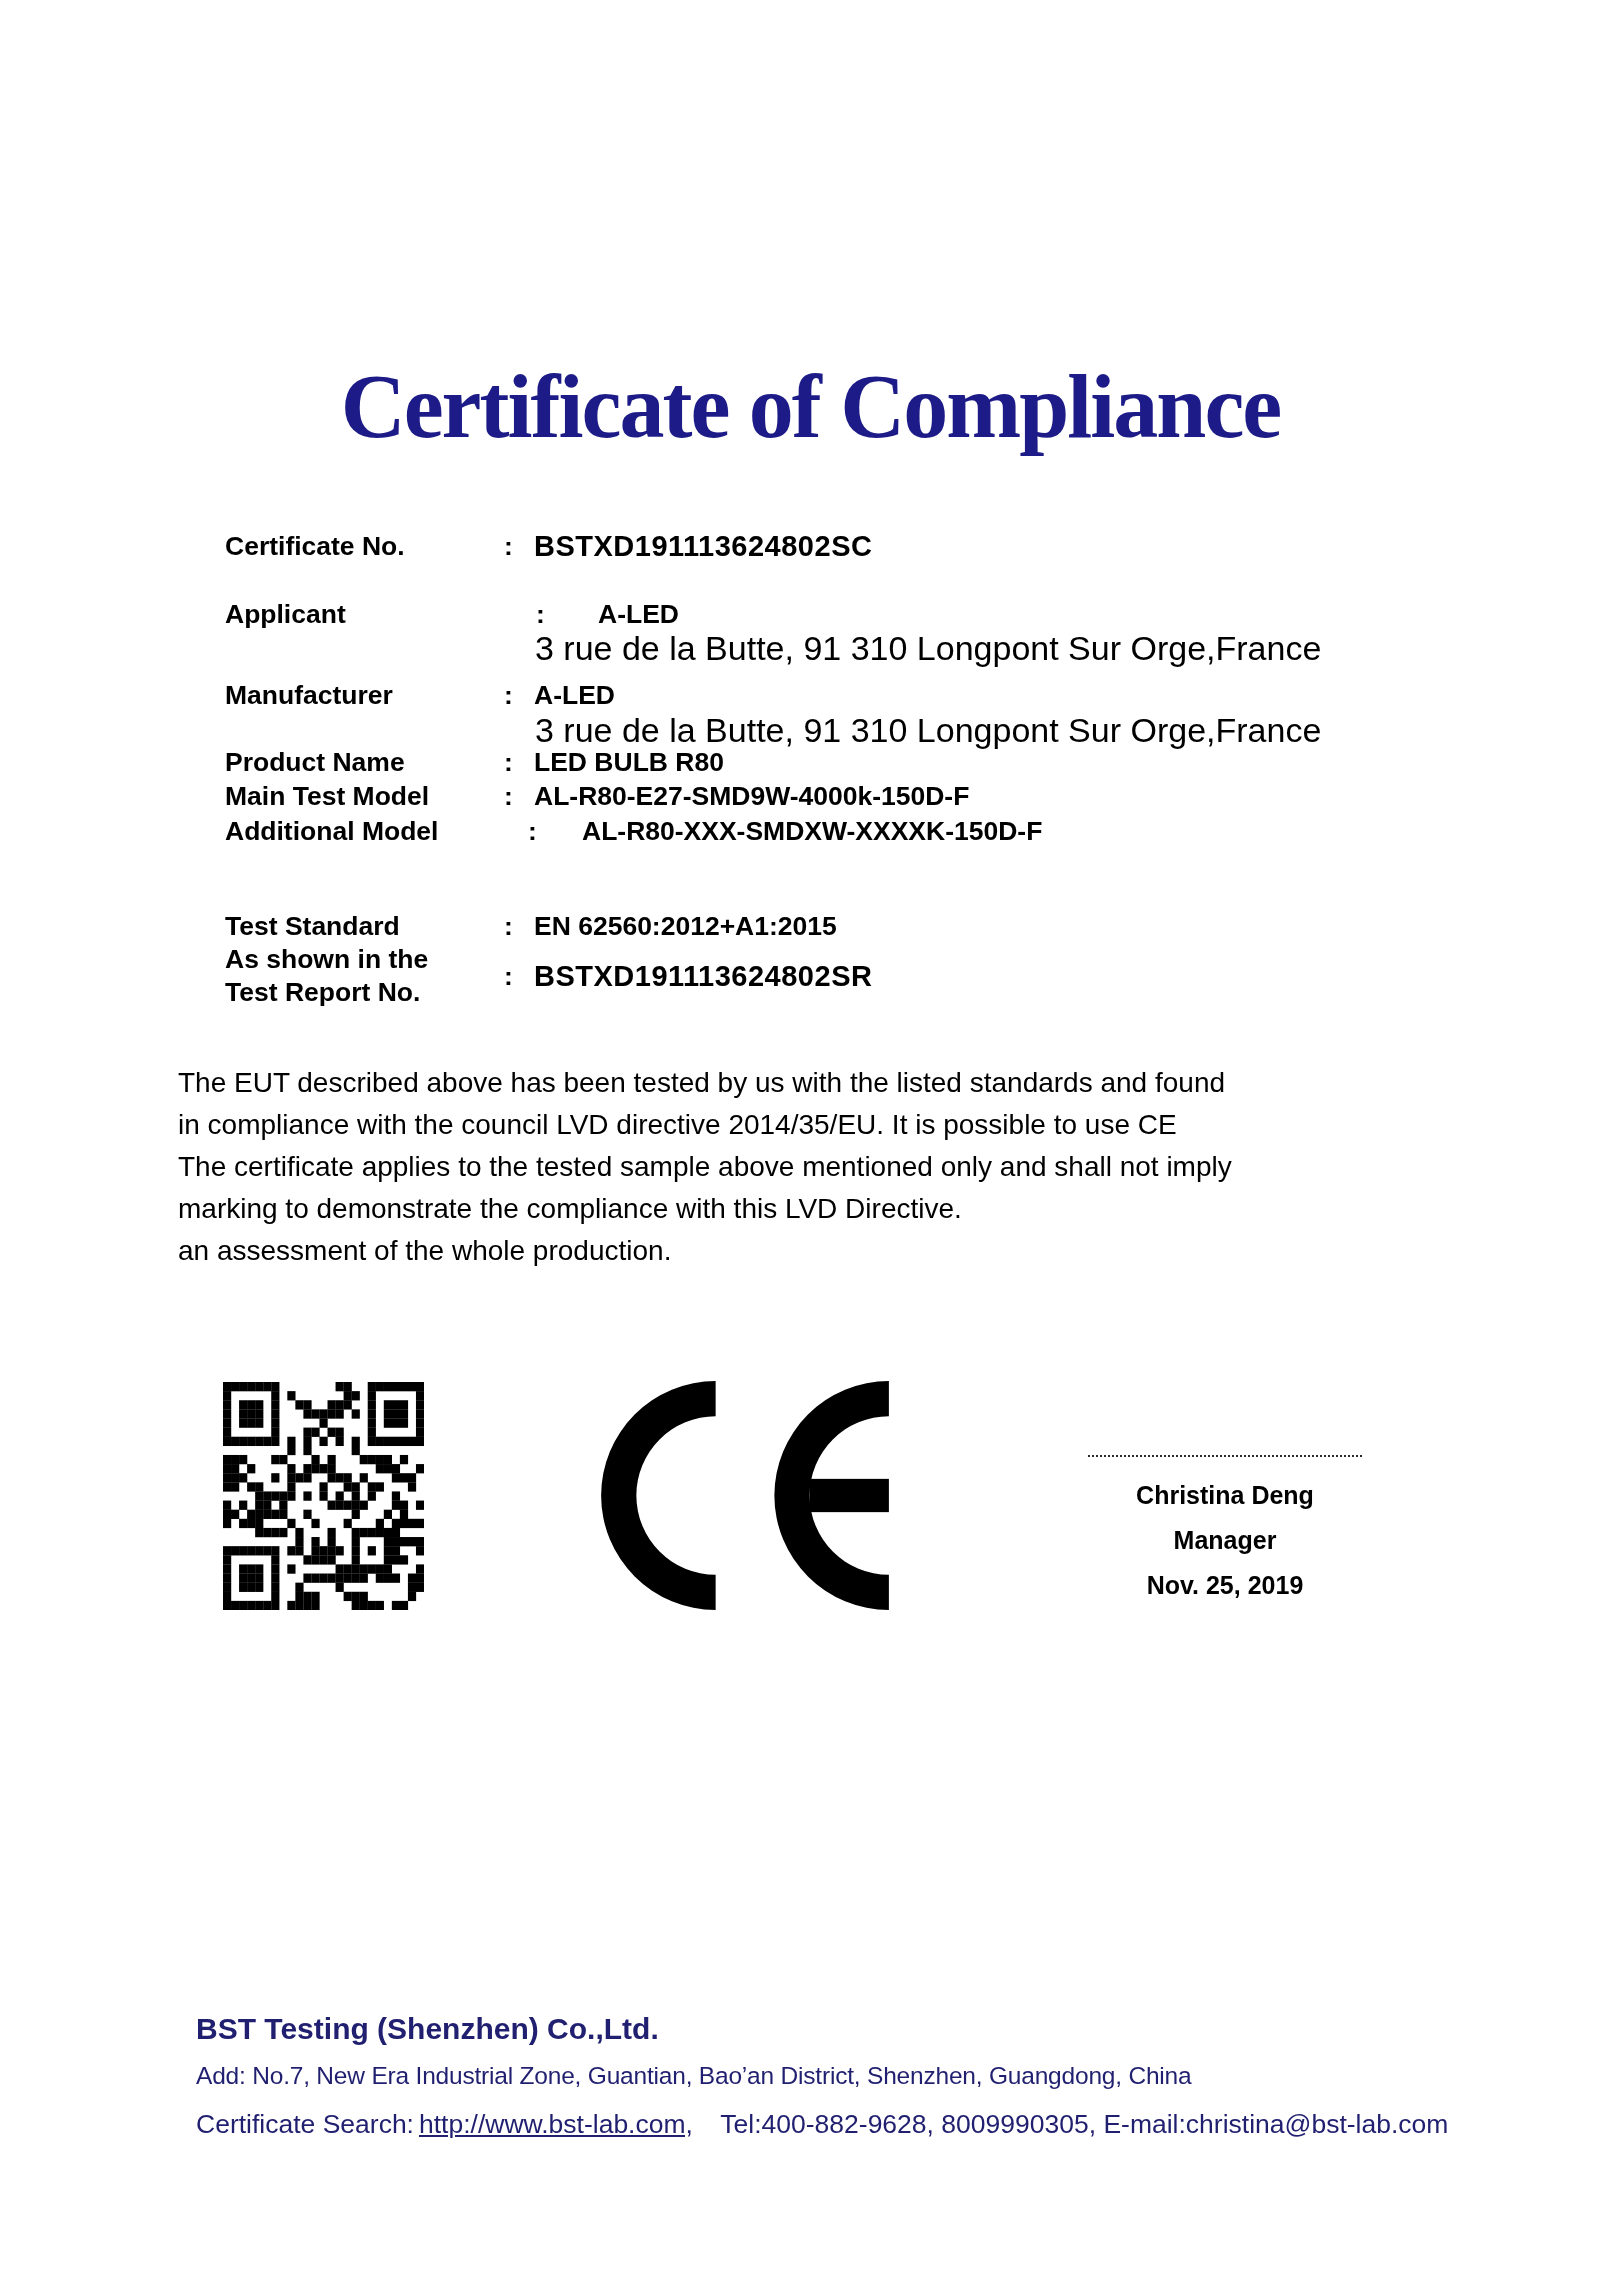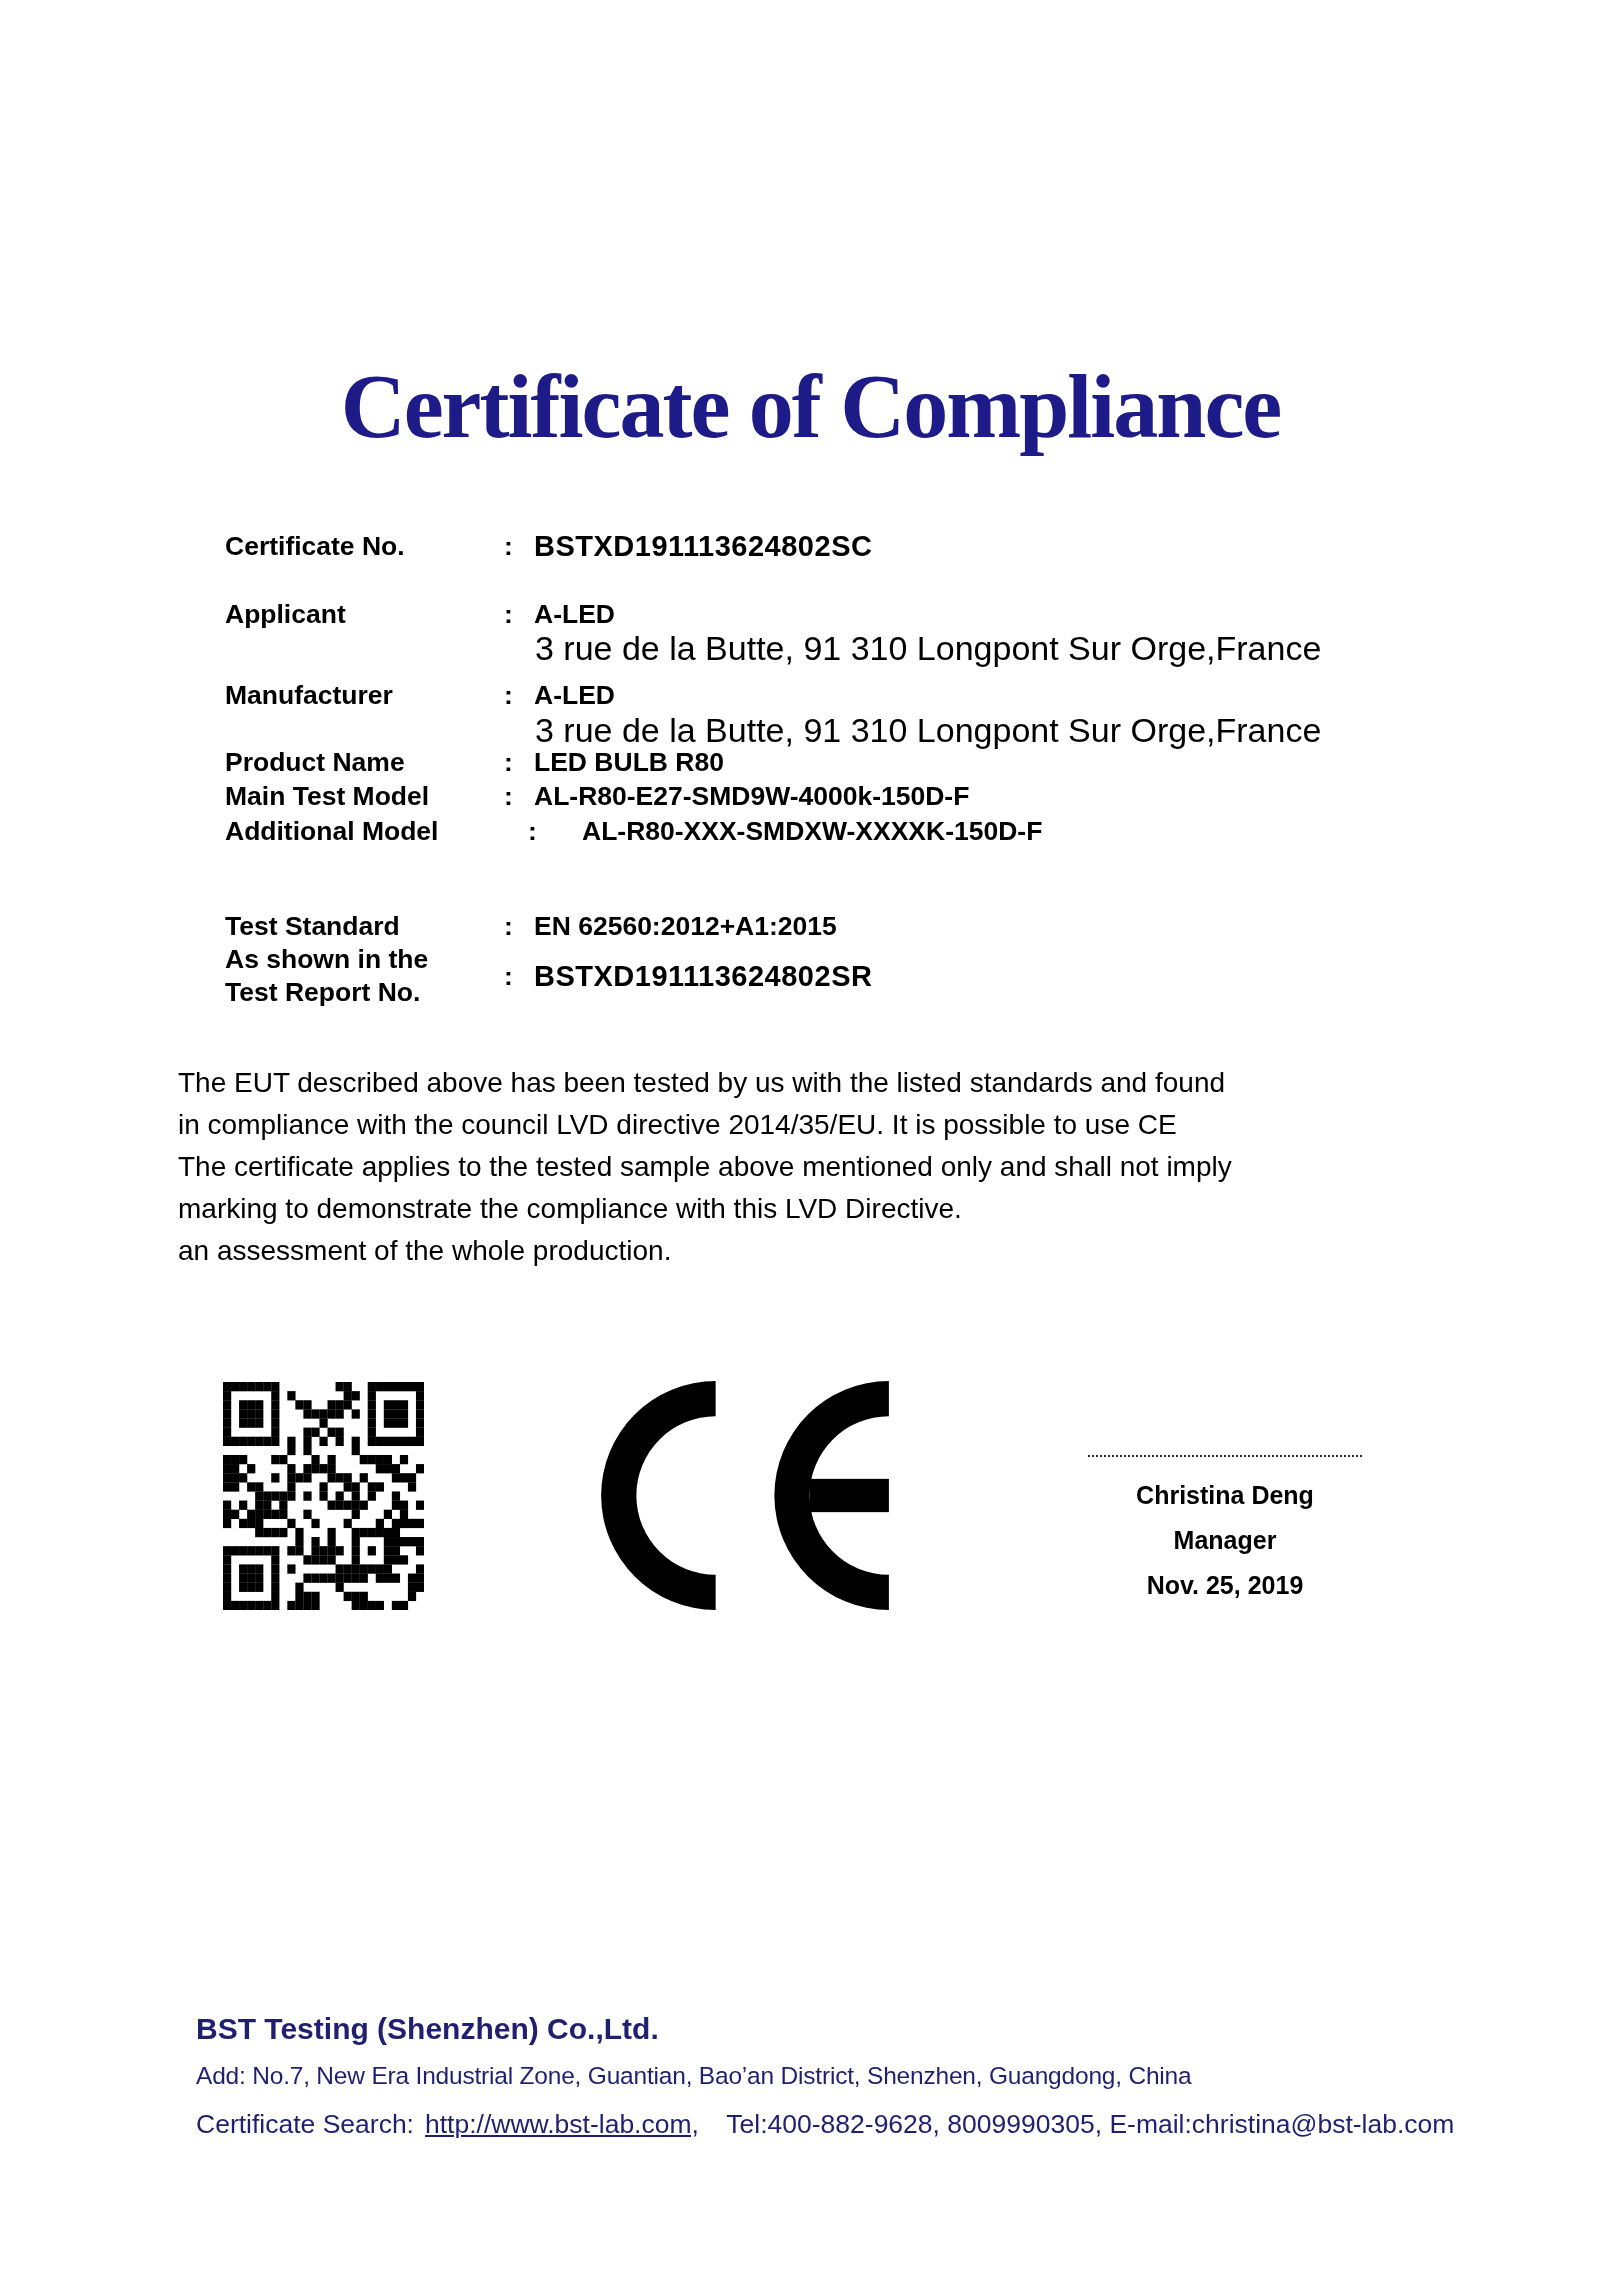--- a/index.html
+++ b/index.html
@@ -66,37 +66,37 @@
   }
   .sig-text{font-weight:bold;font-size:25px;line-height:45px;}
   
   .footer{
     position:absolute;left:196px;top:2012px;width:1274px;
     color:var(--navy-footer);
   }
   .footer .company{font-weight:bold;font-size:30px;line-height:33px;margin-bottom:16.7px;}
   .footer .addr{font-size:24.5px;line-height:27.4px;letter-spacing:-0.2px;margin-bottom:20.6px;}
   .footer .search-line{font-size:26.5px;line-height:29px;white-space:nowrap;}
-  .footer .search-label{margin-right:11px;}
+  .footer .search-label{margin-right:5px;}
   .footer .search-url{text-decoration:underline;margin-right:27.4px;cursor:pointer;}
 </style>
 </head>
 <body>
 
 <div class="page">
 
   <div class="cert-title">Certificate of Compliance</div>
 
   <div class="field-row" style="top:530px;">
     <span class="lbl">Certificate No.</span>
     <span class="colon">:</span>
     <span class="val code">BSTXD191113624802SC</span>
   </div>
 
-  <div class="field-row" style="top:598px;">
+  <div class="field-row" style="top:598px;gap:32px;">
     <span class="lbl">Applicant</span>
     <span class="colon">:</span>
     <span class="val">A-LED</span>
   </div>
   <div class="addr-line" style="top:632px;">3 rue de la Butte, 91 310 Longpont Sur Orge,France</div>
 
   <div class="field-row" style="top:679px;">
     <span class="lbl">Manufacturer</span>
     <span class="colon">:</span>
     <span class="val">A-LED</span>

